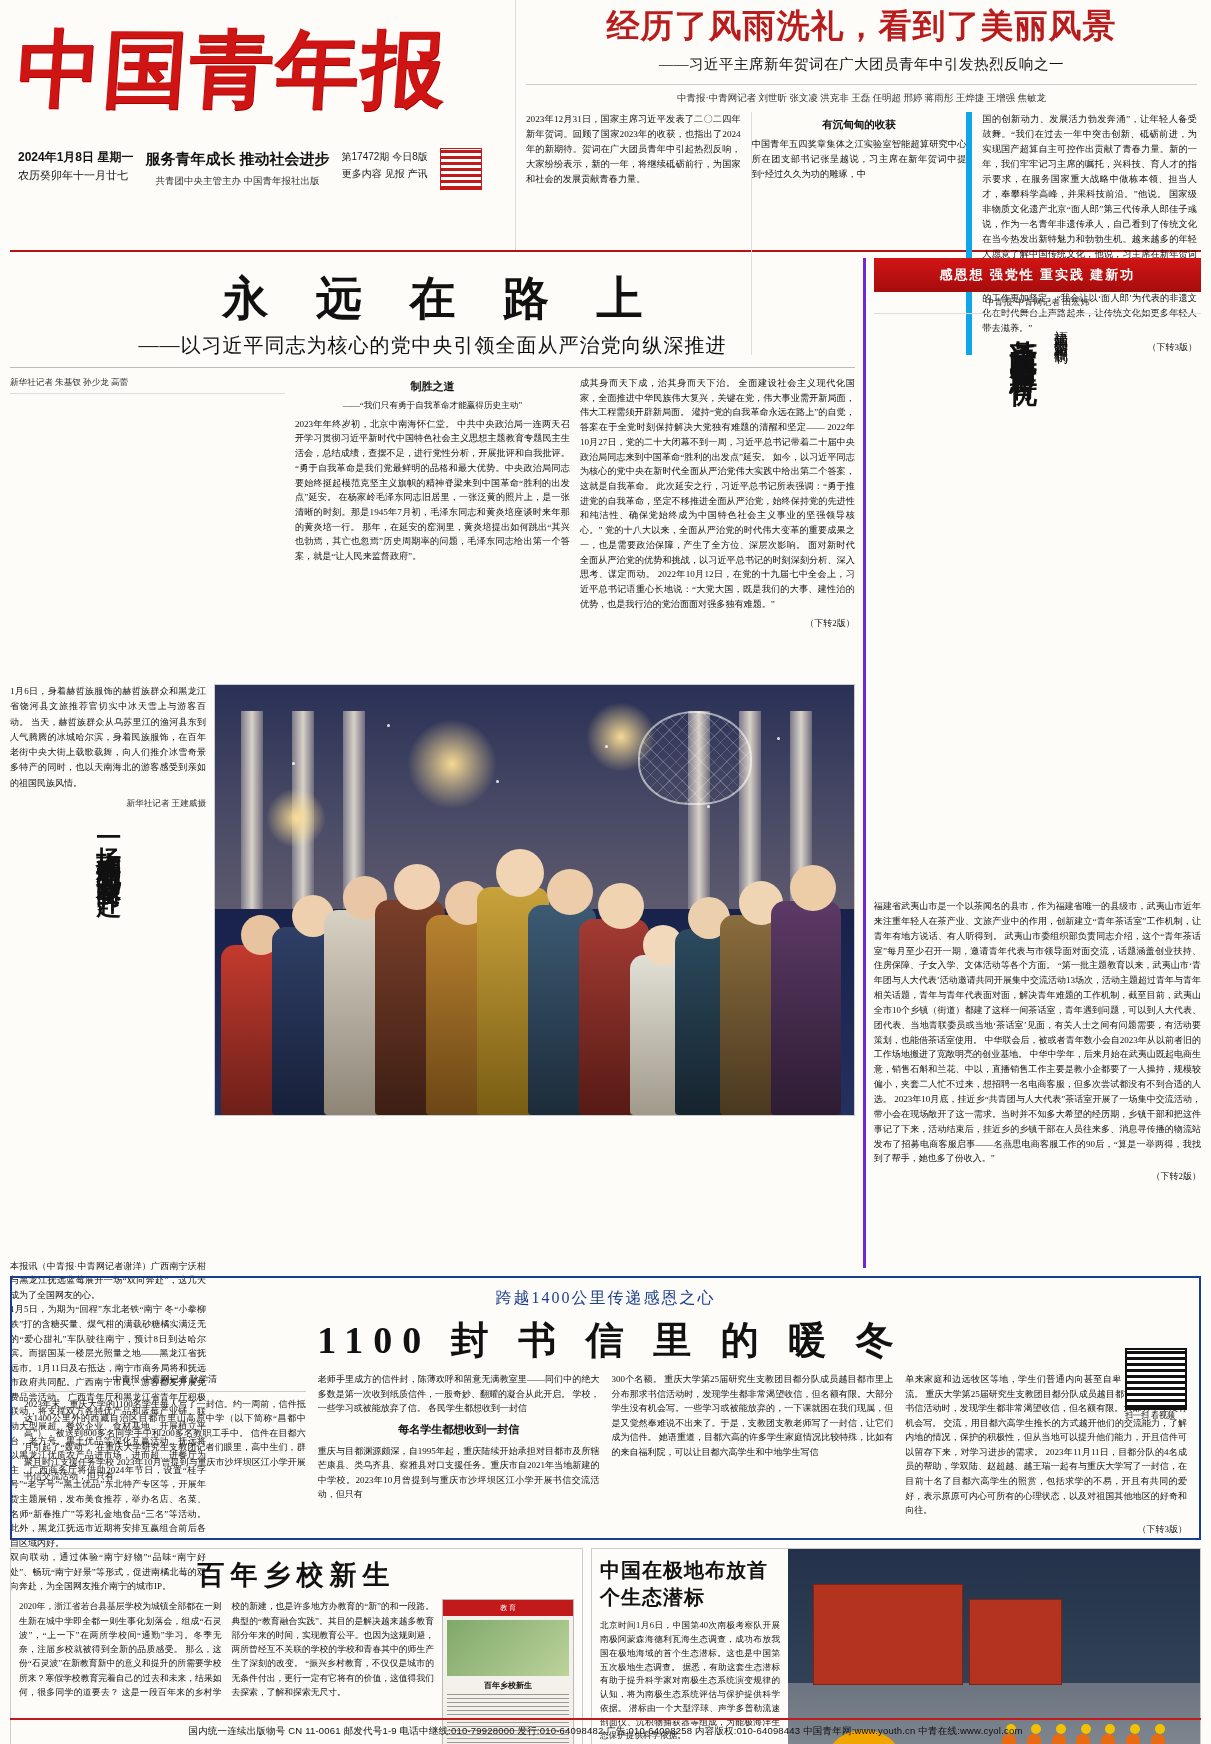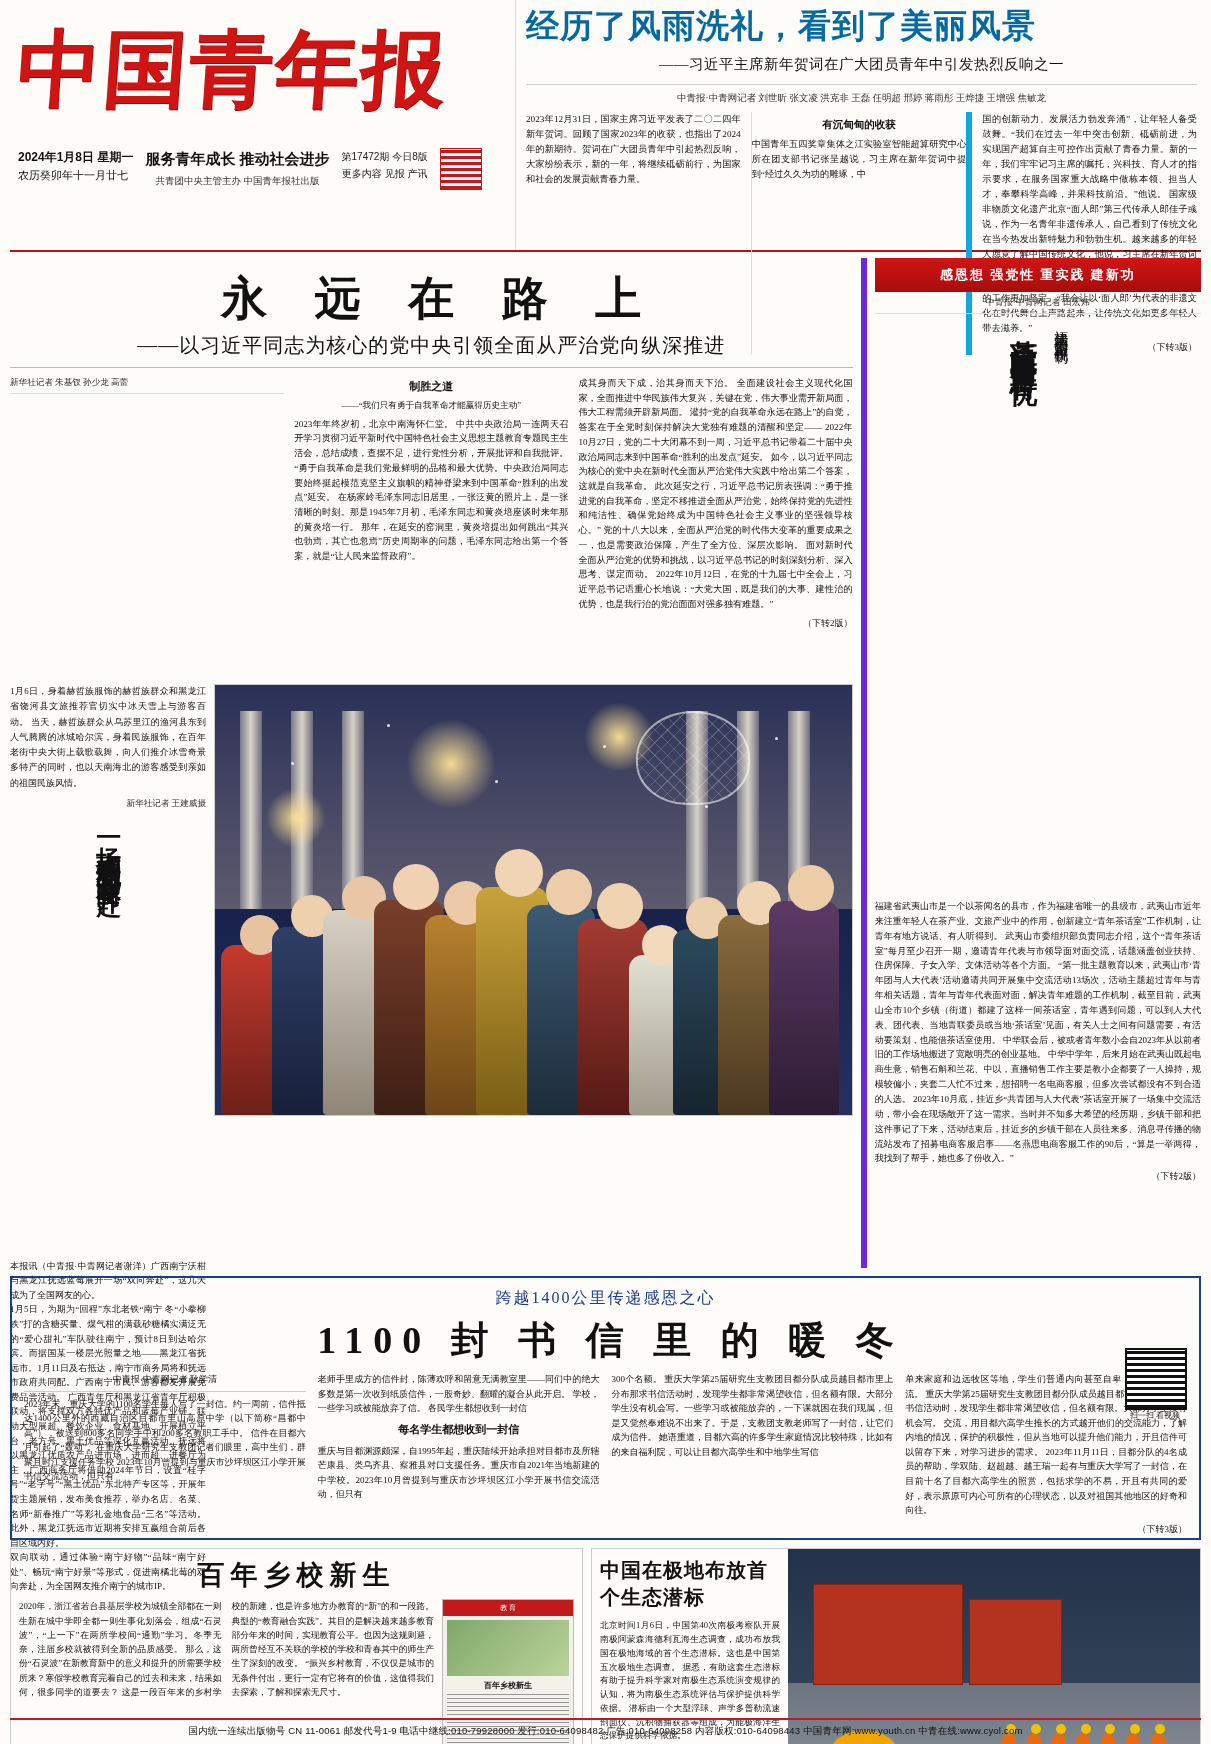--- a/index.html
+++ b/index.html
@@ -24,31 +24,31 @@
   .mast-date{font-size:11px;line-height:1.6;color:#111;}
   .mast-date .d1{font-size:12px;font-weight:bold;}
   .mast-slogan{font-size:15px;font-weight:bold;color:#111;text-align:center;line-height:1.5;}
   .mast-slogan .sub{font-size:9.5px;font-weight:normal;color:#333;margin-top:3px;}
   .mast-issue{font-size:10px;line-height:1.7;color:#222;text-align:center;}
   .qrbox{width:40px;height:40px;background:
      repeating-linear-gradient(0deg,#c21a1a 0 3px,#fff 3px 6px),
      repeating-linear-gradient(90deg,#c21a1a 0 3px,transparent 3px 6px);
      border:1px solid #c21a1a;}
   .mast-right{flex:1;padding:6px 4px 0 10px;border-left:1px solid #ddd;}
-  .lead-title{font-size:33px;font-weight:bold;color:#0369a1;letter-spacing:1px;line-height:1.25;}
+  .lead-title{font-size:33px;font-weight:bold;color:#b91c1c;text-align:center;letter-spacing:1px;line-height:1.25;}
   .lead-sub{font-size:14.5px;text-align:center;margin-top:8px;color:#111;letter-spacing:0.5px;}
   .byline{font-size:9.5px;text-align:center;color:#333;margin-top:10px;border-top:1px solid #ccc;padding-top:5px;line-height:1.7;}
   .lead-cols{display:flex;gap:10px;margin-top:6px;}
   .lead-col{flex:1;font-size:9.2px;line-height:1.62;text-align:justify;color:#111;}
   .lead-col.mid{border-left:1px solid #ddd;border-right:6px solid #0ea5e9;padding:0 0;}
   .subhead{font-weight:bold;text-align:center;font-size:10.5px;margin:4px 0;}
 
   
   .main{display:flex;margin-top:6px;height:1010px;}
-  .left-zone{width:852px;padding-right:8px;border-right:6px solid #6d28d9;}
+  .left-zone{width:852px;padding-right:8px;border-right:3px solid #6d28d9;}
   .right-zone{width:330px;padding-left:8px;}
 
   .headline{font-size:46px;font-weight:bold;text-align:center;letter-spacing:18px;padding:10px 0 2px 18px;}
   .headline-sub{font-size:20px;text-align:center;letter-spacing:1px;padding-bottom:8px;border-bottom:1px solid #bbb;}
 
   .three-col{display:flex;gap:10px;margin-top:8px;height:300px;}
   .tc{flex:1;font-size:9.1px;line-height:1.62;text-align:justify;}
   .tc .src{font-size:8.6px;color:#333;border-bottom:1px solid #ddd;padding-bottom:3px;margin-bottom:4px;}
   .tc .ttl{text-align:center;font-weight:bold;font-size:11px;margin:2px 0 3px;}
   .tc .ttl2{text-align:center;font-size:8.6px;margin-bottom:5px;line-height:1.5;}
@@ -83,21 +83,21 @@
   .r-body{font-size:9px;line-height:1.65;text-align:justify;}
 
   
   .letters{border:2px solid #1a3d8f;margin-top:8px;padding:10px 12px 2px;position:relative;}
   .lt-kicker{text-align:center;font-size:16px;color:#1a3d8f;letter-spacing:2px;}
   .lt-title{text-align:center;font-size:38px;font-weight:bold;letter-spacing:10px;color:#111;margin:6px 0 4px;padding-left:10px;}
   .lt-cols{display:flex;gap:12px;margin-top:6px;}
   .lt-c{flex:1;font-size:9px;line-height:1.62;text-align:justify;}
   .lt-c .src{font-size:9px;text-align:center;border-bottom:1px solid #ccc;padding-bottom:4px;margin-bottom:5px;}
   .lt-sub{font-weight:bold;text-align:center;font-size:11px;margin:5px 0;}
-  .lt-qr{position:absolute;right:14px;top:70px;width:60px;text-align:center;font-size:8px;}
+  .lt-qr{position:absolute;right:14px;top:70px;width:60px;font-size:8px;}
   .qr2{width:58px;height:58px;background:
      repeating-linear-gradient(0deg,#111 0 3px,#fff 3px 6px),
      repeating-linear-gradient(90deg,#111 0 3px,transparent 3px 6px);border:2px solid #111;}
 
   
   .bottom{display:flex;gap:8px;margin-top:8px;height:250px;}
   .bl{width:555px;border:1px solid #ccc;padding:8px;display:flex;flex-direction:column;}
   .bl-title{font-size:27px;font-weight:bold;text-align:center;letter-spacing:6px;margin-bottom:6px;}
   .bl-row{display:flex;gap:8px;flex:1;}
   .bl-text{flex:1;font-size:8.8px;line-height:1.62;text-align:justify;column-count:2;column-gap:10px;}

